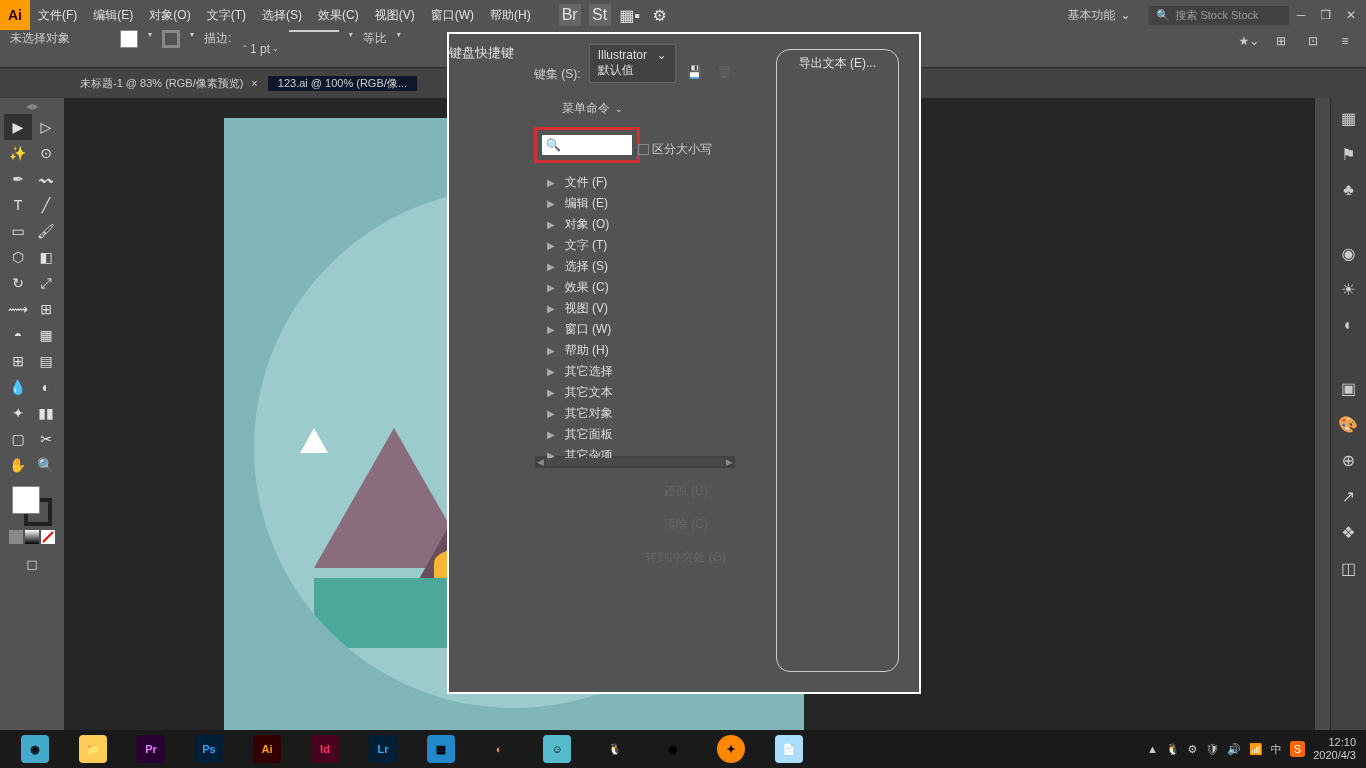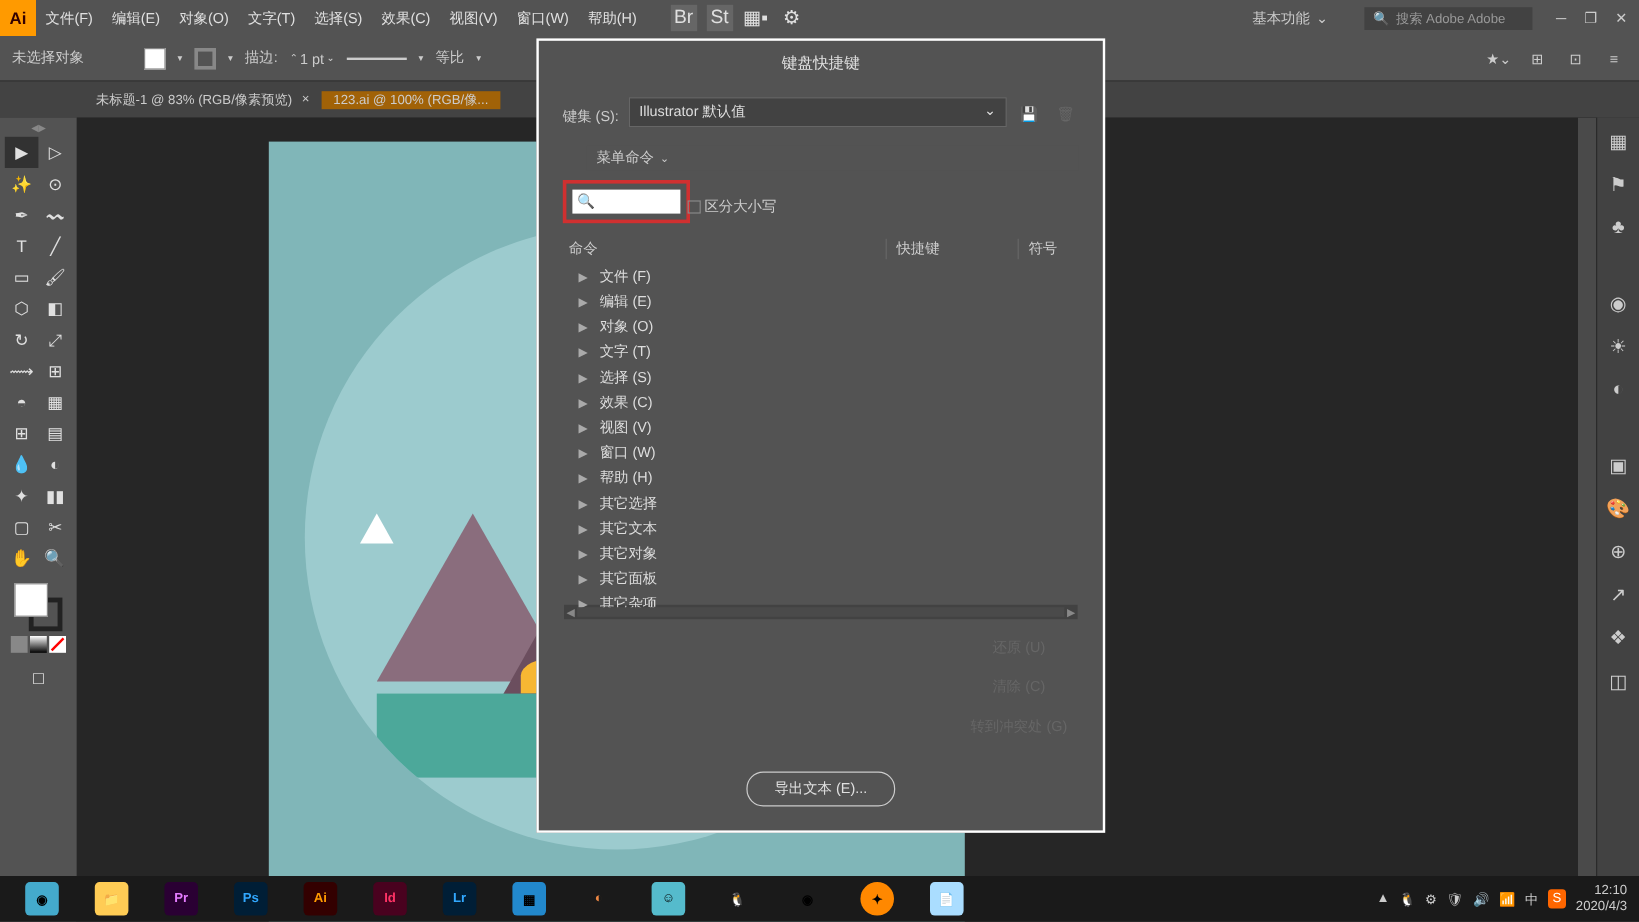--- a/index.html
+++ b/index.html
@@ -3,26 +3,26 @@
 <meta charset="utf-8">
 <style>
 * { margin: 0; padding: 0; box-sizing: border-box; font-family: "Microsoft YaHei", sans-serif; }
 body { width: 1366px; height: 768px; background: #323232; overflow: hidden; position: relative; }
 
 .menu-bar { height: 30px; background: #535353; display: flex; align-items: center; color: #e0e0e0; font-size: 12px; }
 .ai-logo { width: 30px; height: 30px; background: #ff9a00; display: flex; align-items: center; justify-content: center; font-weight: bold; color: #330000; font-size: 14px; }
 .menu-item { padding: 0 8px; cursor: pointer; }
 .menu-icons { display: flex; gap: 8px; margin-left: 20px; }
 .menu-icon-box { width: 22px; height: 22px; background: #666; display: flex; align-items: center; justify-content: center; font-size: 16px; }
-.menu-right { margin-left: auto; display: flex; align-items: center; gap: 20px; padding-right: 10px; }
+.menu-right { margin-left: auto; display: flex; align-items: center; gap: 8px; padding-right: 10px; }
 .workspace-btn { padding: 2px 10px; color: #ccc; display: flex; align-items: center; gap: 5px; }
 .search-stock { background: #424242; padding: 2px 8px; color: #999; display: flex; align-items: center; gap: 5px; width: 140px; font-size: 11px; }
 .window-controls { display: flex; gap: 15px; color: #ccc; }
 
-.options-bar { height: 38px; background: #535353; display: flex; align-items: center; color: #ccc; font-size: 12px; padding: 0 10px; gap: 10px; border-bottom: 1px solid #2a2a2a; }
+.options-bar { height: 38px; background: #535353; display: flex; color: #ccc; font-size: 12px; padding: 0 10px; gap: 10px; border-bottom: 1px solid #2a2a2a; }
 .color-swatch { width: 18px; height: 18px; background: white; border: 1px solid #888; }
 .stroke-swatch { width: 18px; height: 18px; border: 3px solid #888; }
 .stroke-line { width: 50px; height: 2px; background: #ccc; }
 .icon-btn { width: 22px; height: 22px; color: #ccc; display: flex; align-items: center; justify-content: center; }
 
 .tabs-bar { height: 30px; background: #434343; display: flex; align-items: center; padding-left: 70px; }
 .doc-tab { padding: 0 10px; color: #ccc; font-size: 11px; display: flex; align-items: center; gap: 8px; }
 .tab-close { cursor: pointer; }
 
 .main-area { display: flex; height: 670px; }
@@ -56,21 +56,21 @@
 .ground { position: absolute; bottom: 60px; left: 60px; width: 400px; height: 70px; background: #4ca89a; }
 .yellow-blob { position: absolute; bottom: 130px; left: 180px; width: 60px; height: 30px; background: #f7b733; border-radius: 50% 50% 0 0; }
 .scroll-h { position: absolute; bottom: 0; left: 0; right: 0; height: 15px; background: #4a4a4a; display: flex; align-items: center; }
 .scroll-v { position: absolute; right: 0; top: 0; bottom: 15px; width: 15px; background: #4a4a4a; }
 .zoom-area { display: flex; align-items: center; color: #ccc; font-size: 11px; padding: 0 5px; gap: 5px; background: #535353; }
 .scroll-thumb { background: #666; height: 10px; width: 40px; margin-left: 50px; border-radius: 5px; }
 
 .right-dock { width: 36px; background: #424242; display: flex; flex-direction: column; gap: 12px; padding: 8px 0; align-items: center; border-left: 1px solid #2a2a2a; }
 .dock-icon { width: 24px; height: 24px; color: #ccc; display: flex; align-items: center; justify-content: center; font-size: 16px; }
 
-.dialog { position: absolute; top: 32px; left: 447px; width: 474px; height: 662px; background: #535353; border: 2px solid white; display: flex; flex-direction: column; }
+.dialog { position: absolute; top: 32px; left: 447px; width: 474px; height: 662px; background: #535353; border: 2px solid white; display: flex; flex-direction: row; }
 .dialog-title { height: 38px; display: flex; align-items: center; justify-content: center; color: #e0e0e0; font-size: 13px; }
 .dialog-body { flex: 1; padding: 10px 20px; color: #ccc; font-size: 12px; }
 .row { display: flex; align-items: flex-end; gap: 8px; margin-bottom: 15px; }
 .dropdown { flex: 1; background: #424242; border: 1px solid #666; padding: 3px 8px; color: #ddd; display: flex; justify-content: space-between; font-size: 12px; }
 .small-dropdown { background: #535353; padding: 2px 8px; display: flex; align-items: center; gap: 5px; margin-left: 20px; margin-bottom: 8px; }
 .search-row { display: flex; align-items: center; gap: 10px; border: 3px solid #d03030; padding: 5px; width: fit-content; margin-bottom: 8px; }
 .search-box { display: flex; align-items: center; background: white; width: 90px; height: 20px; padding: 0 4px; gap: 4px; }
 .search-box input { border: none; outline: none; width: 60px; font-size: 11px; }
 .checkbox-label { display: flex; align-items: center; gap: 3px; color: #ccc; margin-left: -2px; }
 .list-container { border: 1px solid transparent; }
@@ -116,21 +116,21 @@
     <div class="menu-icon-box" style="background:none">▦▪</div>
     <div class="menu-icon-box" style="background:none">⚙</div>
   </div>
   <div class="menu-right">
     <div class="workspace-btn">
         <span>基本功能</span>
         <span>⌄</span>
       </div>
     <div class="search-stock">
         <span>🔍</span>
-        <span>搜索 Adobe Adobe</span>
+        <span>搜索 Stock Stock</span>
       </div>
     <div class="window-controls">
       <span>─</span>
       <span>❐</span>
       <span>✕</span>
     </div>
   </div>
 </div>
 
 <div class="options-bar">
@@ -156,21 +156,21 @@
     <span class="icon-btn">⊡</span>
     <span class="icon-btn">≡</span>
   </div>
 </div>
 
 <div class="tabs-bar">
   <div class="doc-tab">
       <span>未标题-1 @ 83% (RGB/像素预览)</span>
       <span class="tab-close">×</span>
     </div>
-  <div class="doc-tab" style="background:#a16207">
+  <div class="doc-tab" style="background:#0f172a">
       <span>123.ai @ 100% (RGB/像...</span>
     </div>
 </div>
 
 <div class="main-area">
 
   <div class="tools-panel">
     <div class="expand-handle">◀▶</div>
     <div class="tool-row">
         <div class="tool active">▶</div>
@@ -331,25 +331,20 @@
           <span>🔍</span>
           <input type="text" style="">
         </div>
       </div>
       <div class="checkbox-label">
           <span style="width:11px;height:11px;border:1px solid #888;display:inline-block"></span>
           <span>区分大小写</span>
         </div>
     </div>
     <div class="list-container">
-      <div class="list-header">
-        <div class="col1">命令</div>
-        <div class="col2">快捷键</div>
-        <div class="col3">符号</div>
-      </div>
       <div class="list-body">
         <div class="list-row">
             <span class="arrow">▶</span>
             <span>文件 (F)</span>
           </div>
         <div class="list-row">
             <span class="arrow">▶</span>
             <span>编辑 (E)</span>
           </div>
         <div class="list-row">

